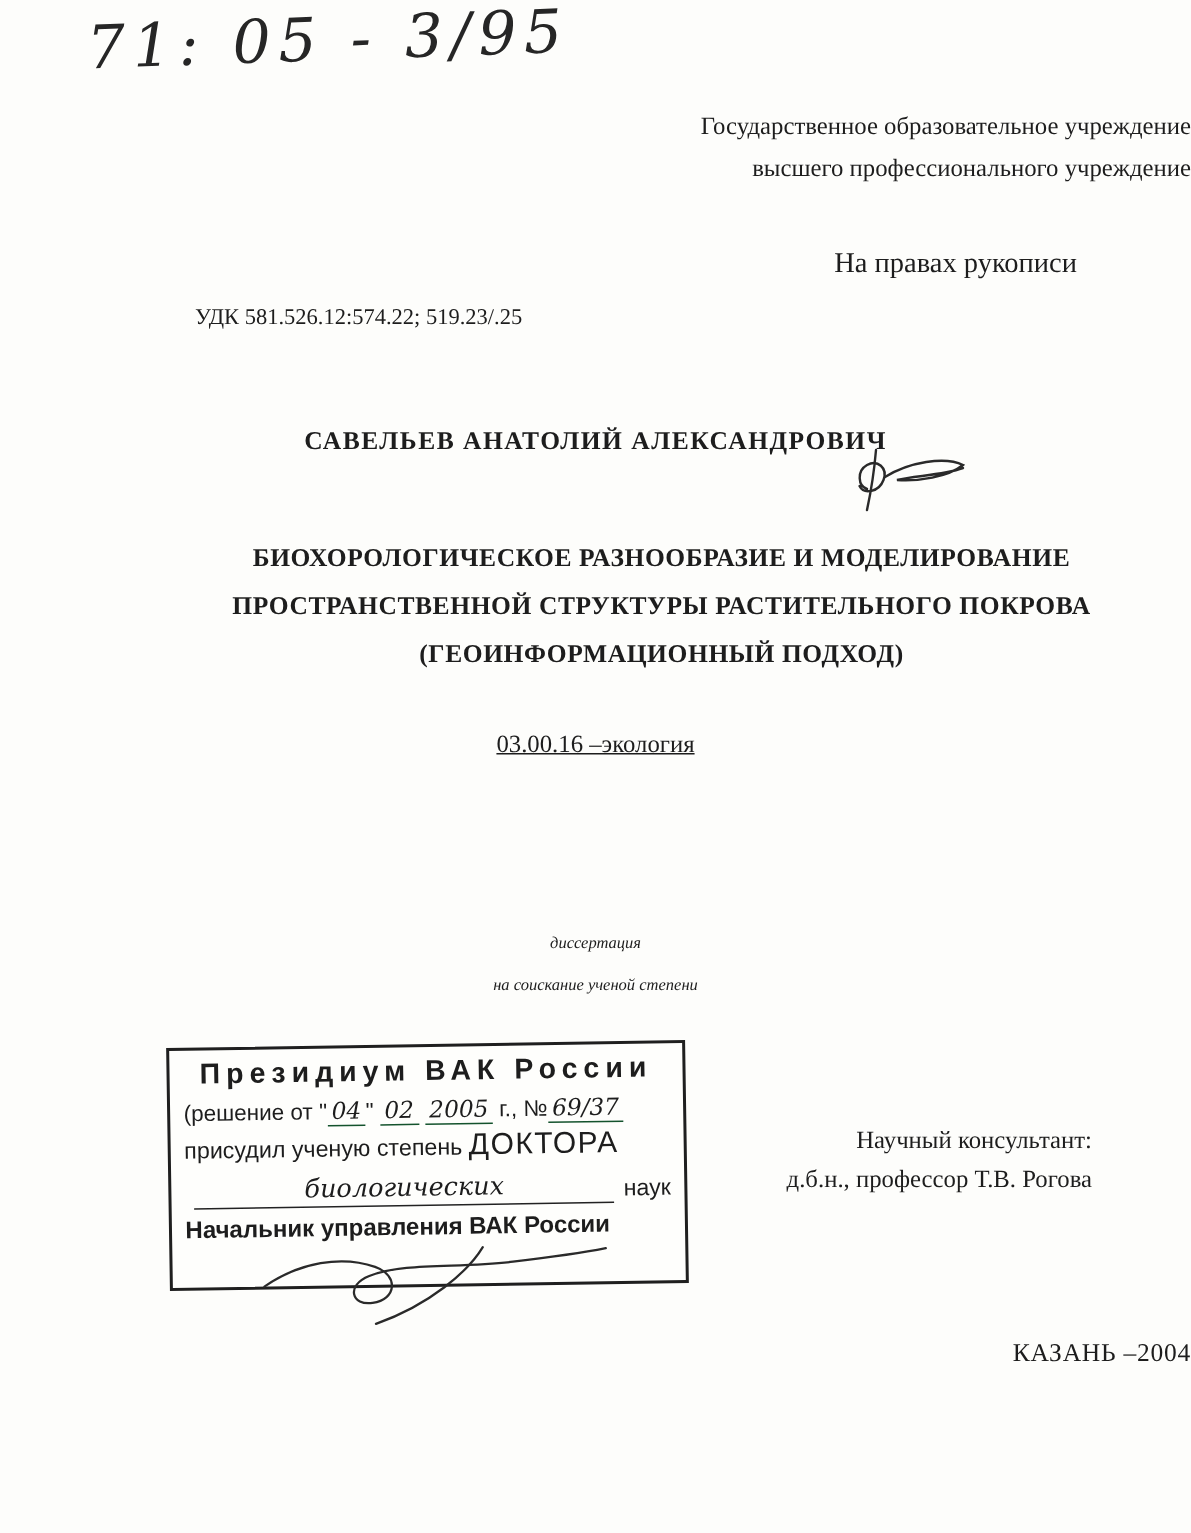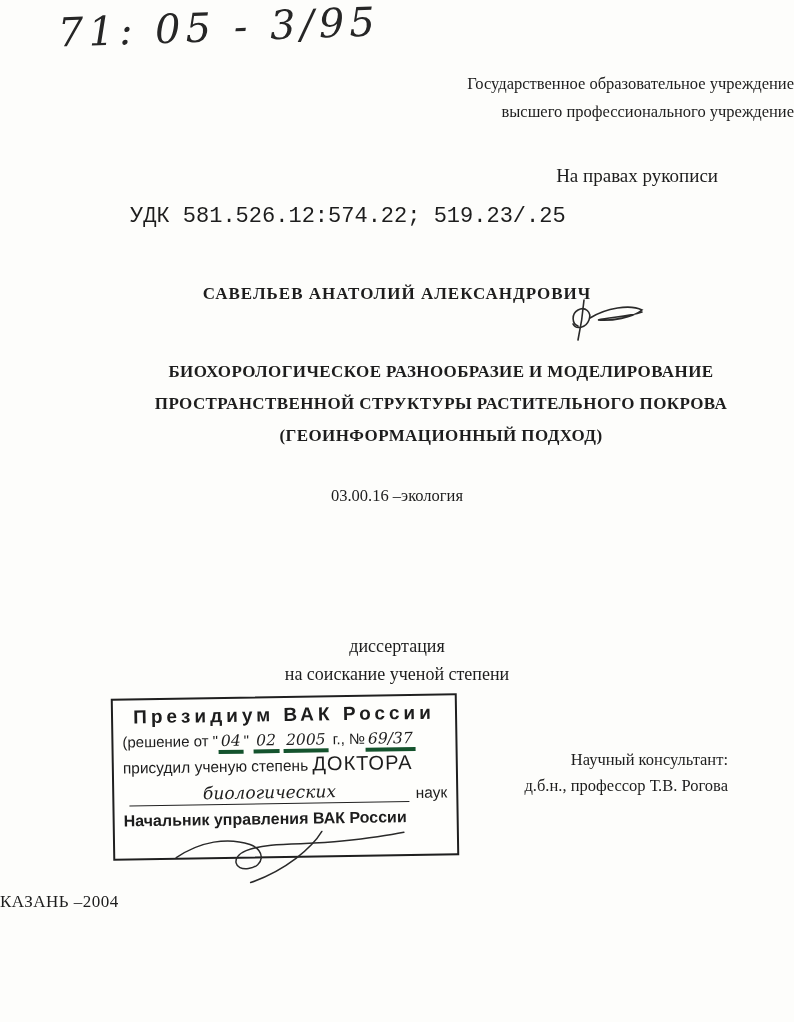--- a/index.html
+++ b/index.html
@@ -9,48 +9,48 @@
     font-family:"Liberation Serif",serif;
   }
   .hand{font-family:"DejaVu Serif",serif;font-style:italic;}
   .handwritten-code{
     position:absolute;left:58px;top:4px;font-size:40px;letter-spacing:5px;
     transform:rotate(-2deg);color:#262626;white-space:nowrap;
   }
   .inst{position:absolute;top:70px;left:0;width:100%;text-align:right;
     font-size:16.5px;line-height:28px;}
   .manuscript{position:absolute;top:165px;right:76px;font-size:19px;}
-  .udk{position:absolute;top:204px;left:130px;font-size:22px;font-family:Liberation Mono, monospace;}
+  .udk{position:absolute;top:204px;left:130px;font-size:15px;}
   .author{position:absolute;top:284px;left:0;width:100%;text-align:center;
     font-size:17px;font-weight:bold;letter-spacing:1px;}
   .sig1{position:absolute;top:296px;left:556px;}
   .main-title{position:absolute;top:356px;left:0;width:100%;text-align:center;
     font-size:17px;font-weight:bold;line-height:32px;letter-spacing:0.4px;padding-left:44px;}
-  .specialty{position:absolute;top:486px;left:0;width:100%;text-align:center;font-size:16.5px;}
-  .diss{position:absolute;top:632px;left:0;width:100%;text-align:center;
-    font-size:18px;line-height:28px;}
+  .specialty{position:absolute;top:486px;left:0;width:100%;text-align:center;font-size:16.5px;text-decoration:underline;}
+  .diss{position:absolute;top:615px;left:0;width:100%;text-align:center;
+    font-size:11px;line-height:28px;font-style:italic;}
   .stamp{
     position:absolute;top:696px;left:112px;width:346px;height:162px;
     border:2px solid #1f1f1f;transform:rotate(-0.9deg);
     font-family:"Liberation Sans",sans-serif;box-sizing:border-box;
     padding:6px 9px 0 9px;background:rgba(255,255,255,0.4);
   }
   .stamp-title{font-size:19px;font-weight:bold;letter-spacing:4px;text-align:center;white-space:nowrap;}
   .stamp-resh{font-size:15px;margin-top:5px;white-space:nowrap;}
-  .stamp-resh .hand-num{font-size:15.5px;padding:0 3px;border-bottom:4px solid #14532d;}
+  .stamp-resh .hand-num{font-size:15.5px;padding:0 3px;border-bottom:1px solid #14532d;}
   .stamp-prisudil{font-size:15.5px;margin-top:4px;white-space:nowrap;}
   .stamp-degree{font-size:20px;letter-spacing:1px;}
   .stamp-field{display:flex;align-items:flex-end;margin-top:6px;font-size:15.5px;}
   .stamp-field .field-line{flex:1;text-align:center;border-bottom:1.5px solid #222;
     font-size:17px;margin:0 6px;padding-bottom:1px;}
   .stamp-chief{font-size:16px;font-weight:bold;margin-top:6px;white-space:nowrap;}
   .sig2{position:absolute;left:55px;bottom:-30px;}
   .consultant{position:absolute;top:747px;left:470px;width:258px;text-align:right;
     font-size:16.5px;line-height:26px;}
-  .city{position:absolute;top:892px;left:0;width:100%;text-align:left;
+  .city{position:absolute;top:892px;left:0;width:100%;text-align:right;
     font-size:17px;letter-spacing:0.5px;}
 </style>
 </head>
 <body>
 
 <div class="page">
 
   <div class="handwritten-code hand">71: 05 - 3/95</div>
 
   <div class="inst">

